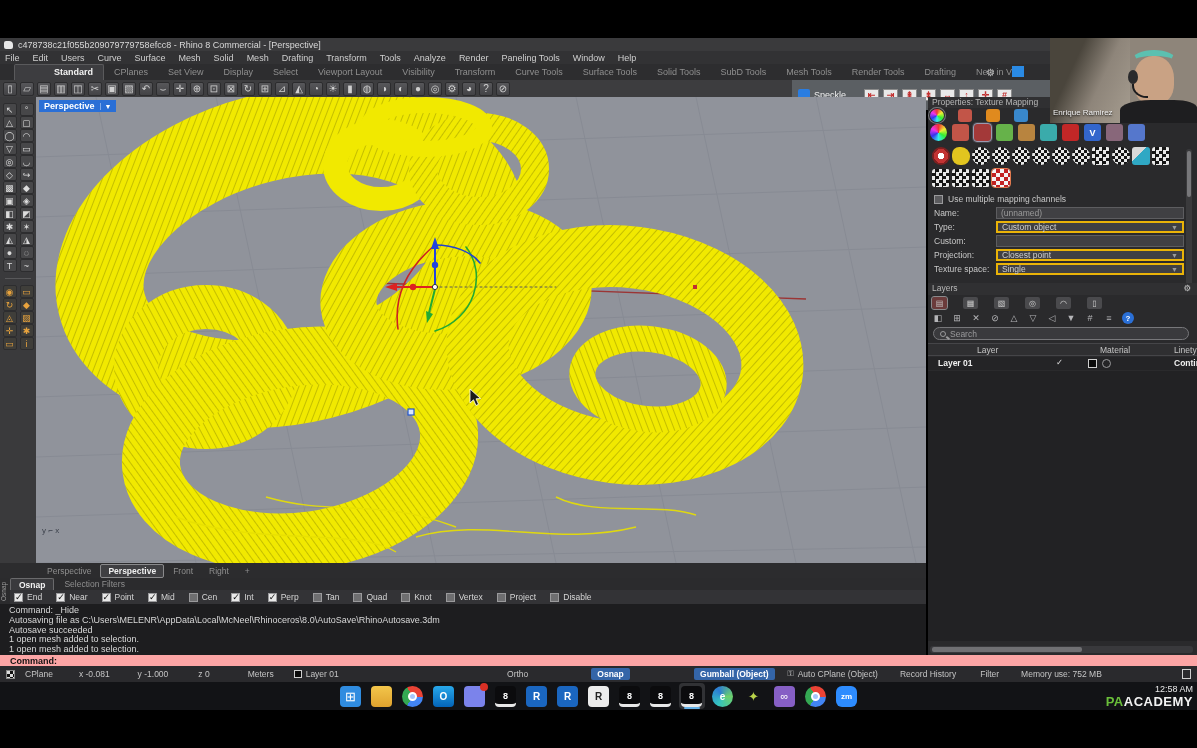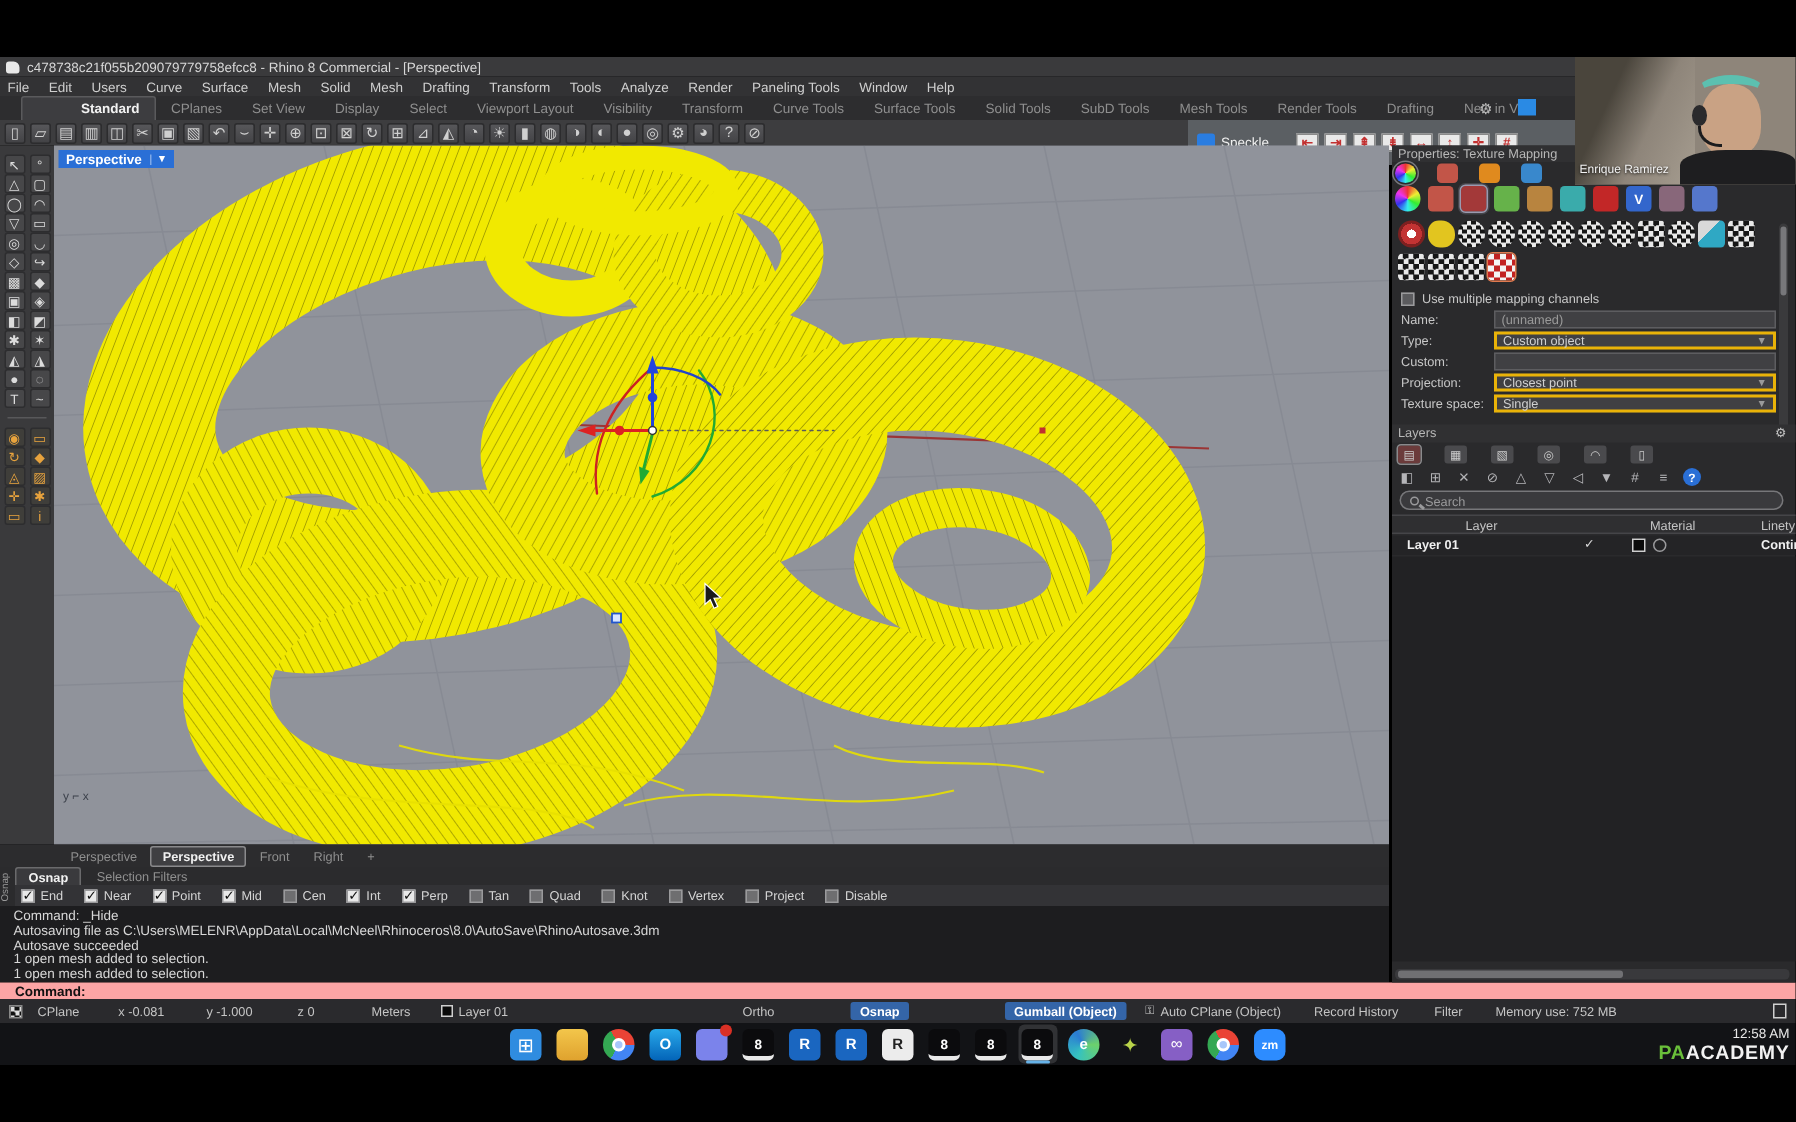--- a/index.html
+++ b/index.html
@@ -709,21 +709,21 @@
 <div class="abs" id="statusbar">
   <span id="sb-checker"></span>
   <span class="sb-it" style="margin-right:26px">CPlane</span>
   <span class="sb-it" style="margin-right:28px">x -0.081</span>
   <span class="sb-it" style="margin-right:30px">y -1.000</span>
   <span class="sb-it" style="margin-right:38px">z 0</span>
   <span class="sb-it" style="margin-right:20px">Meters</span>
   <span id="sb-swatch"></span>
   <span class="sb-it" style="margin-right:96px">Layer 01</span>
   <span class="sb-it sb-btn">Grid Snap</span>
-  <span class="sb-it sb-btn" style="margin:0 4px">Ortho</span>
+  <span class="sb-it sb-btn" style="margin:0 16px">Ortho</span>
   <span class="sb-it sb-btn active">Planar</span>
   <span class="sb-it sb-btn active" style="margin:0 3px">Osnap</span>
   <span class="sb-it sb-btn active">SmartTrack</span>
   <span class="sb-it sb-btn active" style="margin:0 3px">Gumball (Object)</span>
   <span id="sb-lock">⚿</span>
   <span class="sb-it" style="margin-right:22px">Auto CPlane (Object)</span>
   <span class="sb-it" style="margin-right:24px">Record History</span>
   <span class="sb-it" style="margin-right:22px">Filter</span>
   <span class="sb-it">Memory use: 752 MB</span>
   <span id="sb-panelicon"></span>

